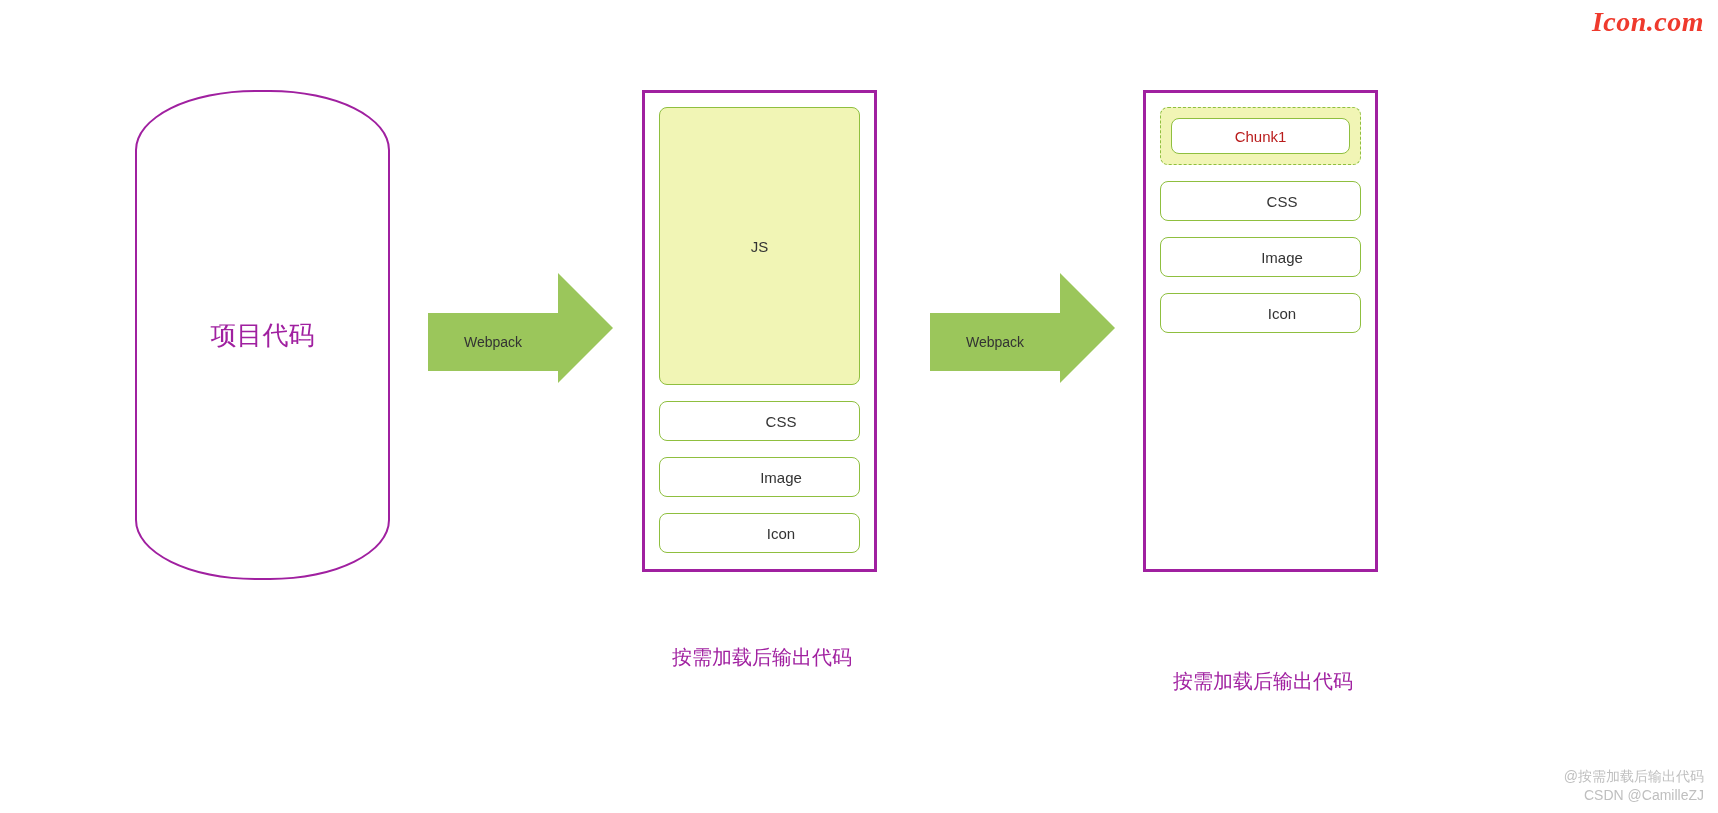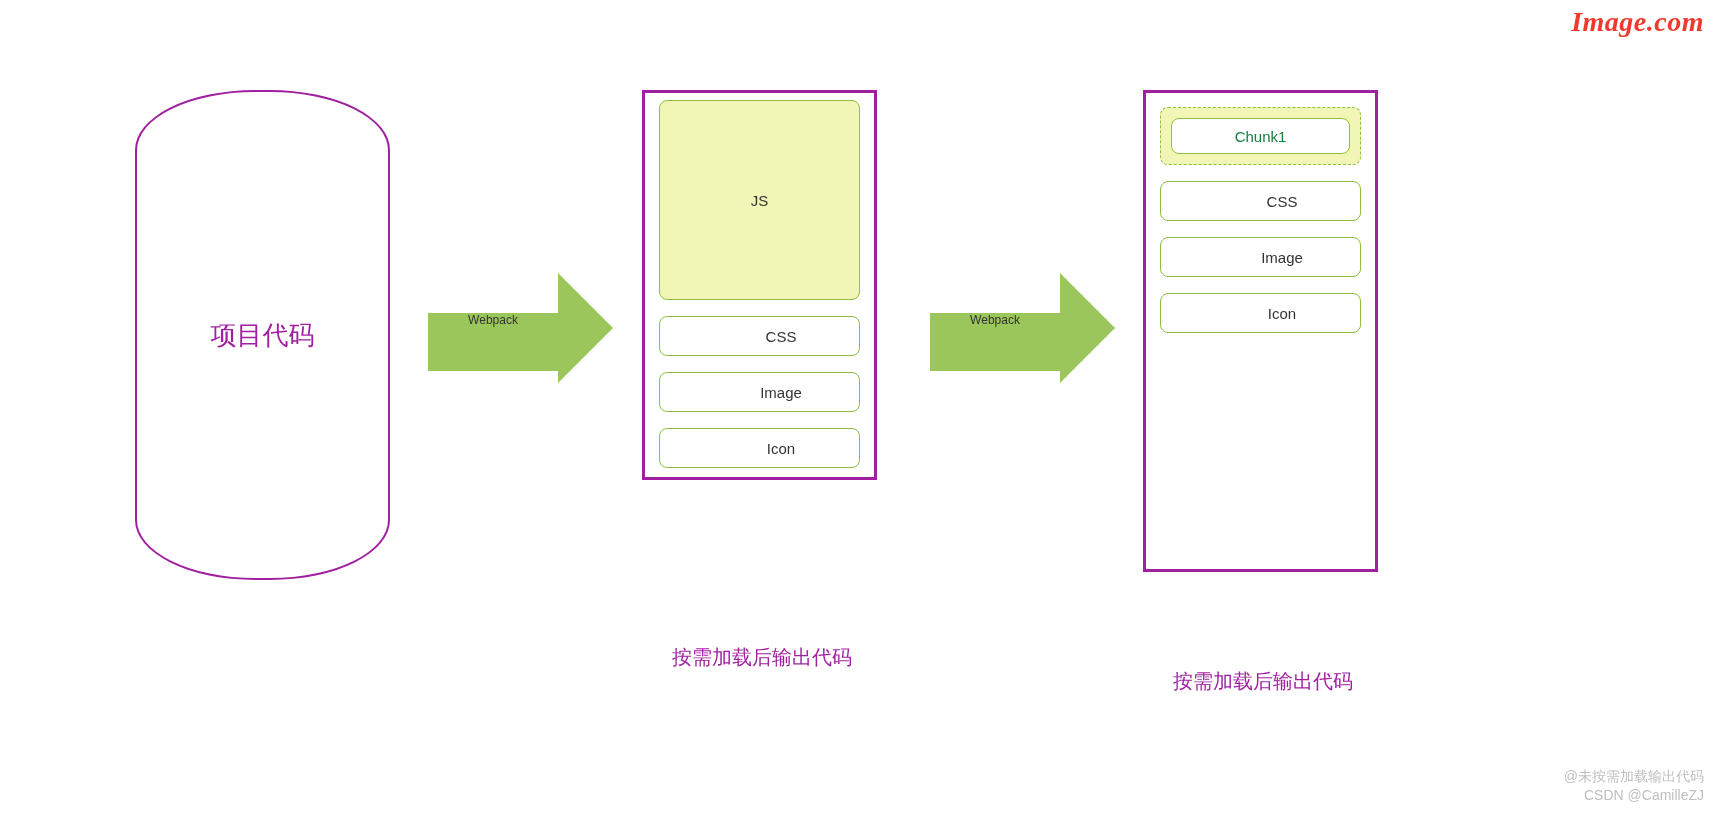--- a/index.html
+++ b/index.html
@@ -37,22 +37,23 @@
   
   .arrow {
     position: absolute;
     display: flex;
     align-items: center;
   }
   .arrow-shaft {
     background: #9bc65b;
     height: 58px;
     display: flex;
-    justify-content: center;
-    font-size: 12px;
+    align-items: center;
+    justify-content: center;
+    font-size: 14px;
     color: #333;
     padding: 0 6px;
     margin-top: 28px;
   }
   .arrow-head {
     width: 0; height: 0;
     border-top: 55px solid transparent;
     border-bottom: 55px solid transparent;
     border-left: 55px solid #9bc65b;
   }
@@ -65,21 +66,21 @@
   .out-box {
     position: absolute;
     border: 3px solid #a020a0;
     width: 235px;
     background: #fff;
     padding: 14px 14px 16px 14px;
     display: flex;
     flex-direction: column;
     gap: 16px;
   }
-  .box1 { left: 642px; top: 90px; height: 390px; justify-content: center; }
+  .box1 { left: 642px; top: 90px; height: 482px; justify-content: center; }
   .box2 { left: 1143px; top: 90px; height: 482px; }
 
   .js-big {
     flex: 1 1 auto;
     border: 1.5px solid #8fbf3f;
     background: #f1f5b5;
     border-radius: 8px;
     display: flex;
     align-items: center;
     justify-content: center;
@@ -110,21 +111,21 @@
     gap: 12px;
   }
   .chunk {
     border: 1.5px solid #8fbf3f;
     border-radius: 8px;
     height: 36px;
     display: flex;
     align-items: center;
     justify-content: center;
     font-size: 15px;
-    color: #15803d;
+    color: #b91c1c;
     background: #fff;
   }
 
   .caption {
     position: absolute;
     color: #a020a0;
     font-size: 20px;
     font-weight: 500;
     top: 644px;
     width: 300px;
@@ -205,19 +206,19 @@
     </div>
     <div class="pill">
       <span>Image</span>
     </div>
     <div class="pill">
       <span>Icon</span>
     </div>
   </div>
   <div class="caption cap2">按需加载后输出代码</div>
 
-  <div class="wm-top">Image.com</div>
+  <div class="wm-top">Icon.com</div>
   <div class="wm-bottom">
-    <div>@未按需加载输出代码</div>
+    <div>@按需加载后输出代码</div>
     <div>CSDN @CamilleZJ</div>
   </div>
 
 </div>
 
 </body></html>

